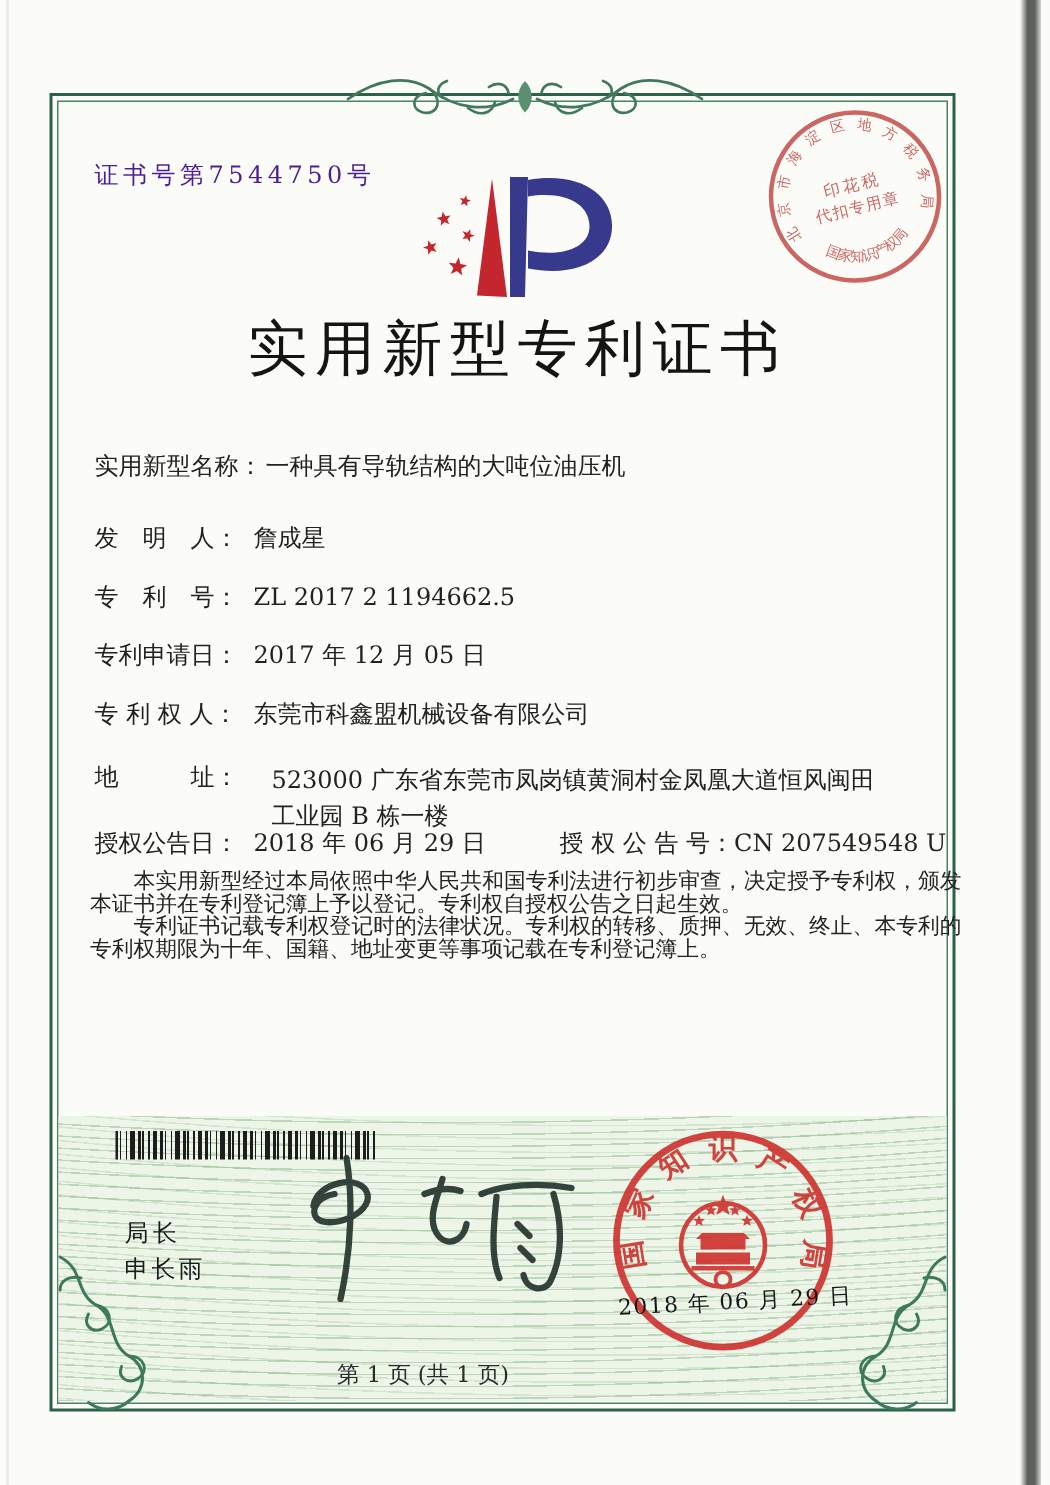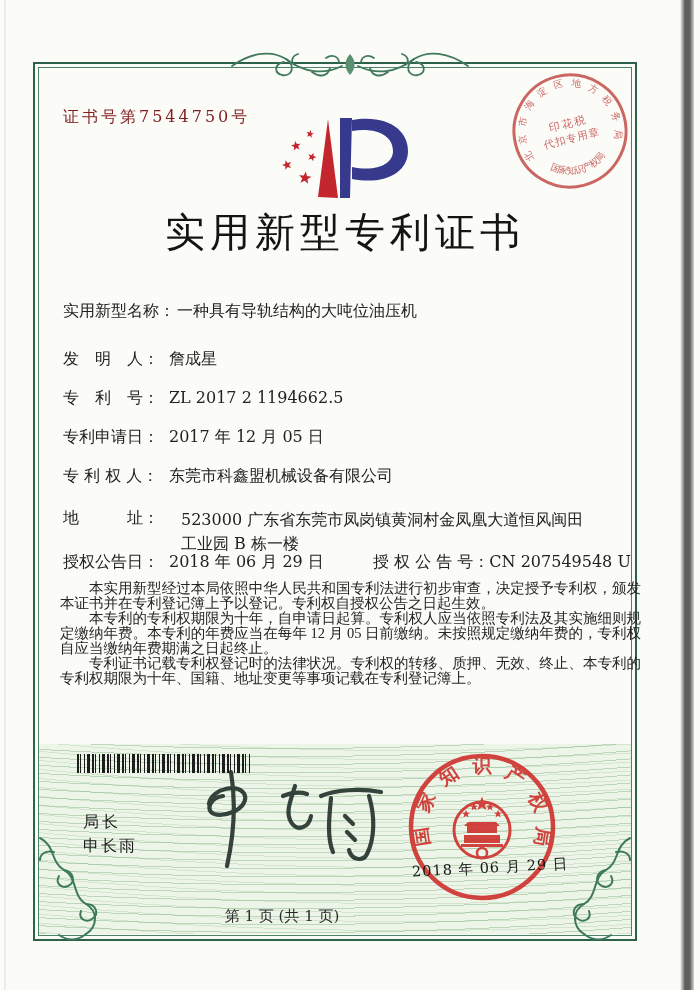--- a/index.html
+++ b/index.html
@@ -10,21 +10,21 @@
   
   #edge-right{left:680px;top:0;width:14px;height:990px;
     background:linear-gradient(90deg,rgba(92,97,91,0) 0%,#5c615b 35%,#5c615b 70%,rgba(92,97,91,.25) 100%);}
   #edge-left{left:4px;top:0;width:2px;height:990px;background:rgba(60,70,60,.08);}
 
   
   #frame-outer{left:33px;top:62px;width:600px;height:875px;border:2px solid #2c624a;}
   #frame-inner{left:38px;top:67px;width:592px;height:867px;border:1px solid #4c8366;}
 
   
-  #cert-no{left:63px;top:107px;font-size:16px;letter-spacing:3px;color:#7f1d1d;}
+  #cert-no{left:63px;top:107px;font-size:16px;letter-spacing:3px;color:#4c1d95;}
   #title{left:46px;top:205px;width:598px;text-align:center;font-size:40px;letter-spacing:5px;
          font-weight:500;color:#141414;}
 
   
   #logo{left:277px;top:112px;}
   #tax-stamp{left:509px;top:70px;transform:rotate(-14deg);opacity:.88;}
   #big-seal{left:407px;top:752px;opacity:.92;}
   #seal-date{left:412px;top:858px;width:175px;font-size:14.5px;letter-spacing:1px;color:#161616;
              transform:rotate(-3deg);white-space:nowrap;}
 
@@ -165,21 +165,20 @@
   </div>
   <div class="abs frow" id="f6">
     <span class="lbl">授权公告日：</span><span class="val">2018 年 06 月 29 日</span>
   </div>
   <div class="abs" id="grant-pub">
     <span>授 权 公 告 号：</span><span>CN 207549548 U</span>
   </div>
 
   <div class="abs" id="paras">
     <p>本实用新型经过本局依照中华人民共和国专利法进行初步审查，决定授予专利权，颁发本证书并在专利登记簿上予以登记。专利权自授权公告之日起生效。</p>
-    <p>本专利的专利权期限为十年，自申请日起算。专利权人应当依照专利法及其实施细则规定缴纳年费。本专利的年费应当在每年 12 月 05 日前缴纳。未按照规定缴纳年费的，专利权自应当缴纳年费期满之日起终止。</p>
     <p>专利证书记载专利权登记时的法律状况。专利权的转移、质押、无效、终止、本专利的专利权期限为十年、国籍、地址变更等事项记载在专利登记簿上。</p>
   </div>
 
   <div class="abs" id="guilloche"></div>
 
   <div class="abs" id="barcode"></div>
 
   <div class="abs" id="director-title">局长</div>
   <div class="abs" id="director-name">申长雨</div>
 

